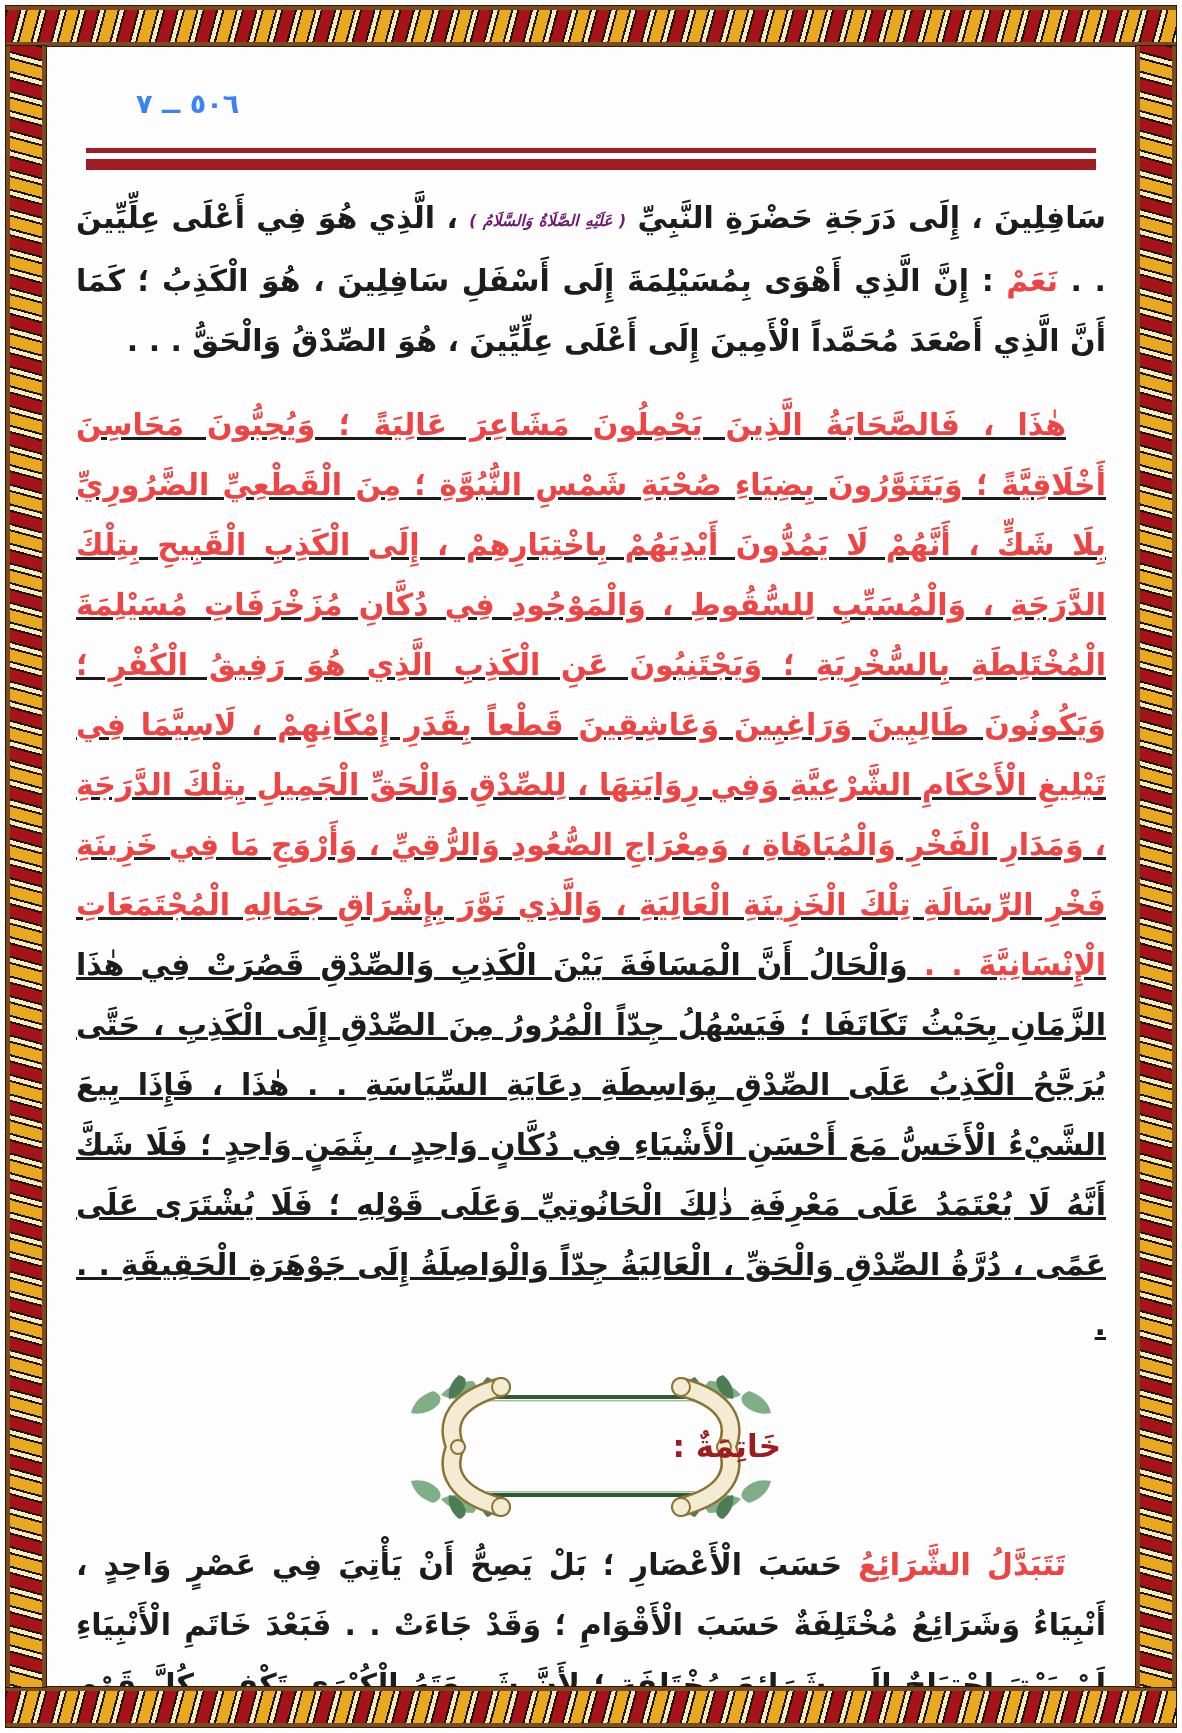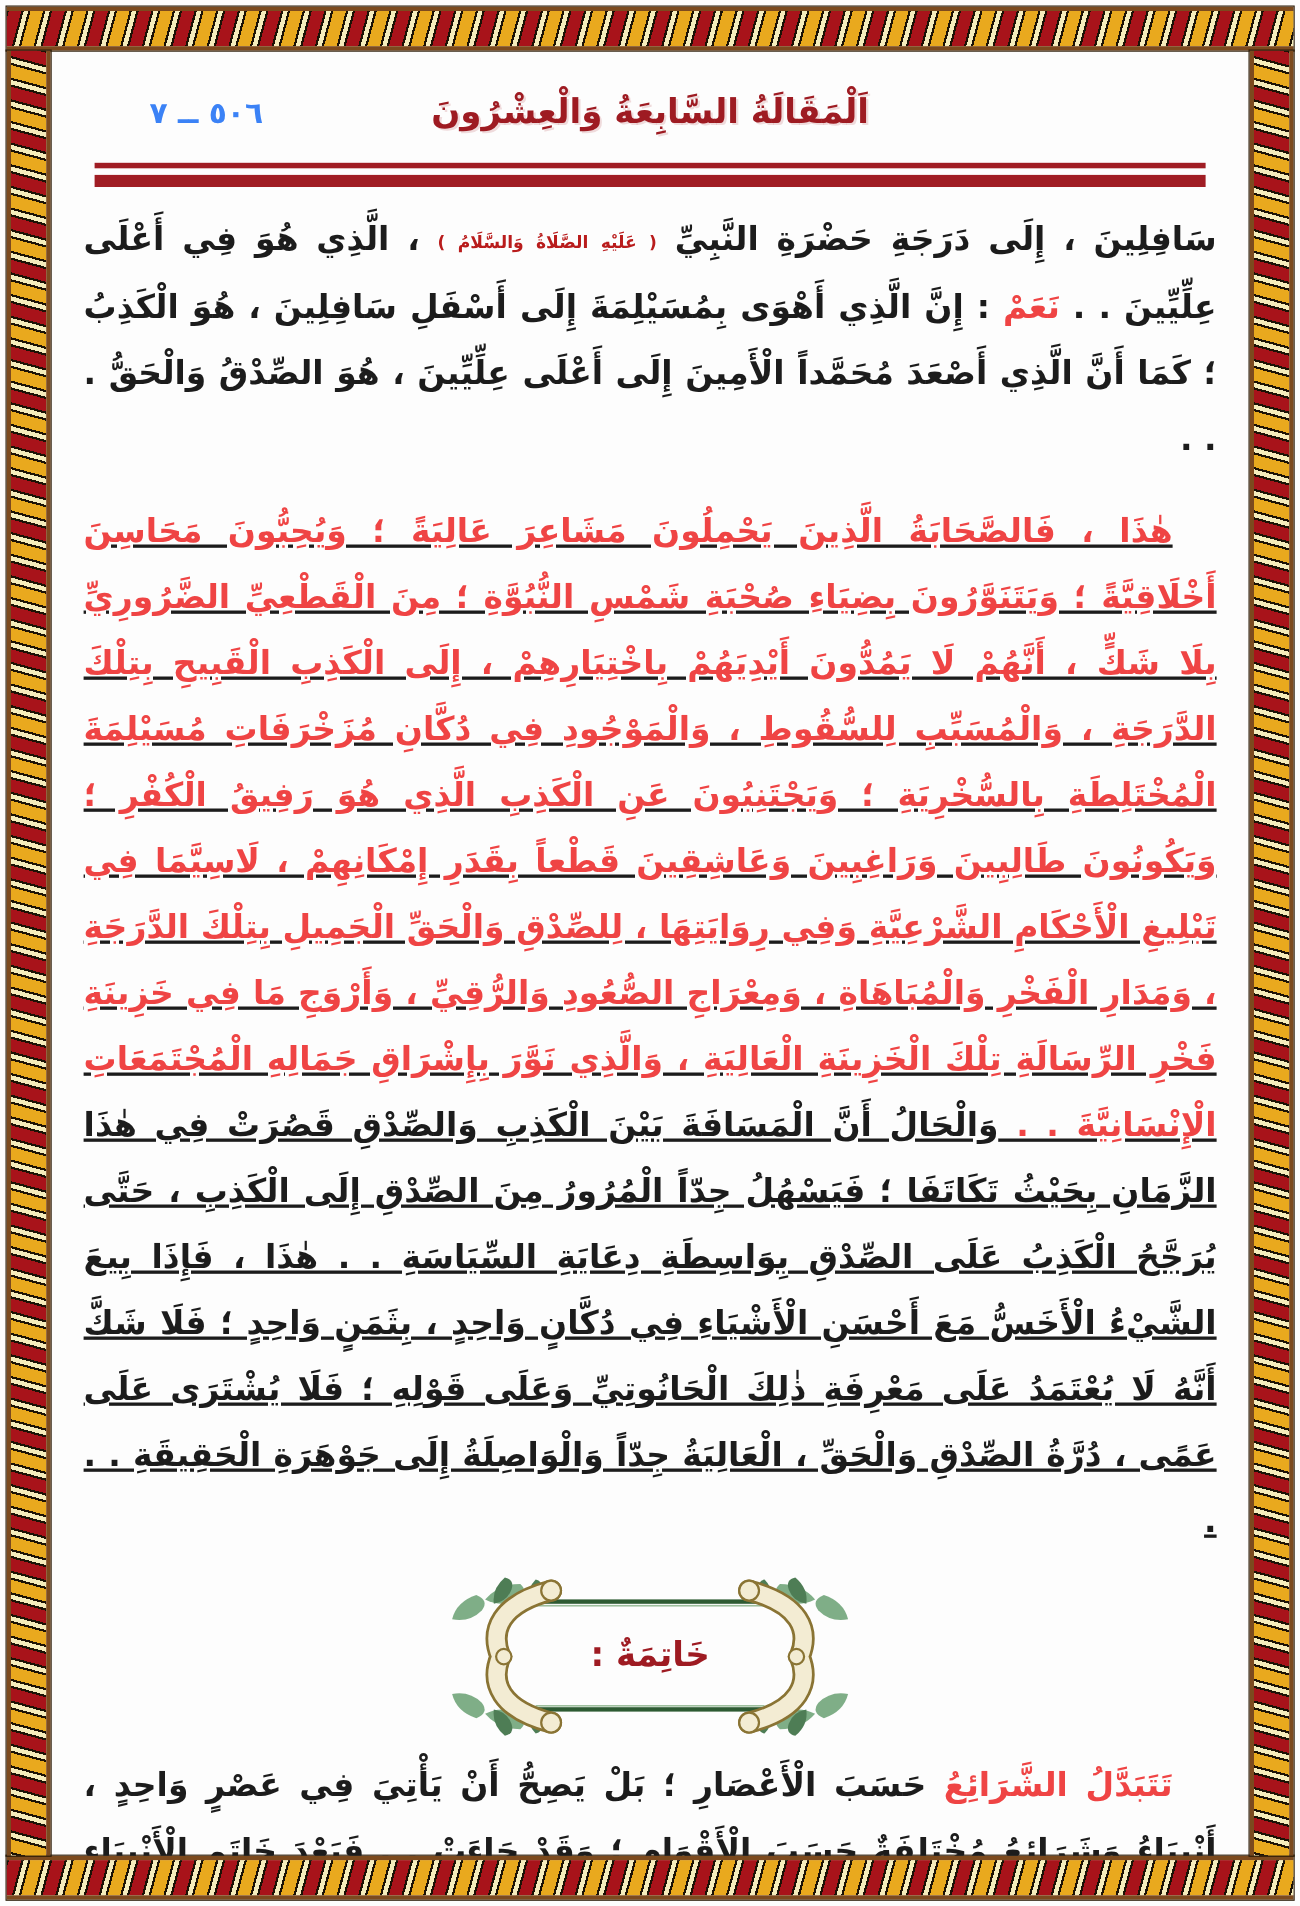--- a/index.html
+++ b/index.html
@@ -70,52 +70,50 @@
     text-justify:inter-word;
     color:#1c1c1c;
   }
   p.para-1{margin-top:18px;}
   p.para-2{margin-top:24px;text-decoration:underline;}
   p.para-3{margin-top:12px;}
   p.indent{text-indent:40px;}
   .seg-black{color:#1c1c1c;}
   .seg-red{color:#ef4444;}
   .seg-honorific{
-    color:#b91c1c;font-size:0.52em;font-weight:bold;
-    letter-spacing:-0.5px;vertical-align:2px;
+    color:#701a75;font-size:0.52em;font-weight:bold;
+    letter-spacing:-0.5px;vertical-align:2px;font-style:italic;
   }
 
   
   .khatima{
     position:relative;
     width:380px;height:152px;
     margin:16px auto 6px auto;
   }
   .khatima svg{position:absolute;inset:0;}
   .khatima-label{
     position:absolute;left:0;right:0;top:50%;
     transform:translateY(-54%);
-    text-align:center;
     color:#9e1b22;font-size:31px;font-weight:bold;
   }
 </style>
 </head>
 <body>
 
 <div class="page">
 
   <div class="b-strip b-h b-top"></div>
   <div class="b-strip b-h b-bottom"></div>
   <div class="b-strip b-v b-left"></div>
   <div class="b-strip b-v b-right"></div>
 
   <div class="content">
 
     <div class="header">
-      <div class="page-title">اَلْمَقَالَةُ السَّابِعَةُ وَالْعِشْرُونَ</div>
       <div class="page-number">٥٠٦ ــ ٧</div>
     </div>
 
     <div class="rule">
       <div class="rule-thin"></div>
       <div class="rule-gap"></div>
       <div class="rule-thick"></div>
     </div>
 
     <div class="body-text">

